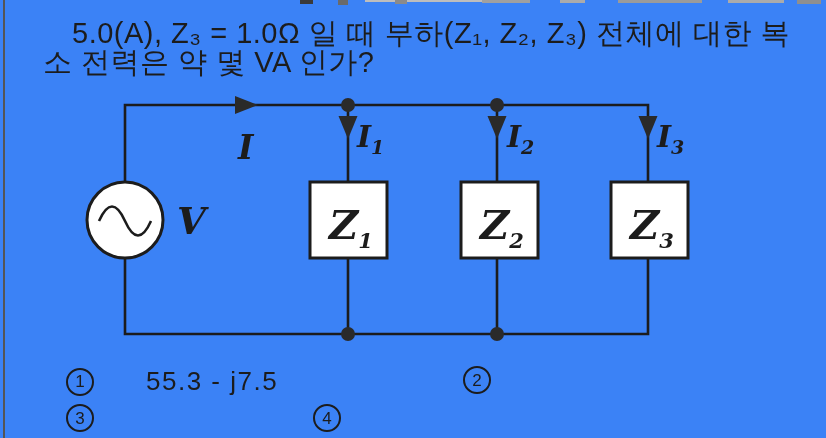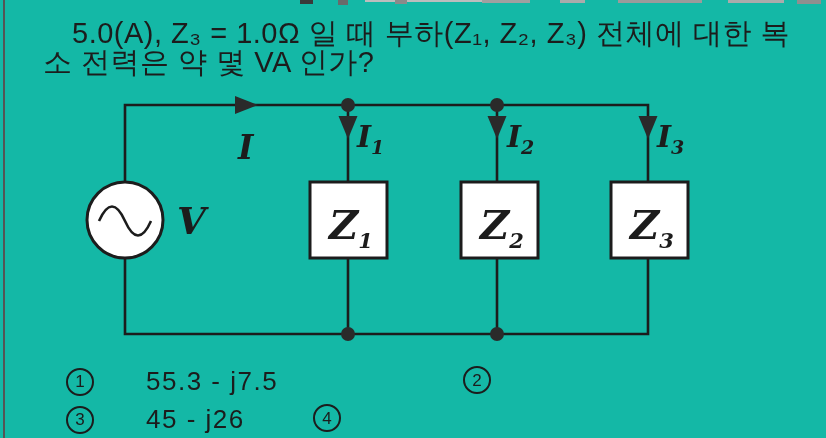--- a/index.html
+++ b/index.html
@@ -1,20 +1,20 @@
 <!DOCTYPE html>
 <html><head>
 <meta charset="utf-8">
 <style>
   html, body { margin: 0; padding: 0; background: #ffffff; }
   .page {
     position: relative;
     width: 826px;
     height: 438px;
-    background: #14b8a6;
+    background: #3b82f6;
     overflow: hidden;
     font-family: "Liberation Sans", "DejaVu Sans", sans-serif;
     color: #1c1c1c;
   }
   .left-rule {
     position: absolute;
     left: 3px; top: 0;
     width: 2px; height: 438px;
     background: #555555;
   }
@@ -115,19 +115,18 @@
 
   <div class="opt opt-1">
     <span class="num">1</span>
     <span class="val">55.3 - j7.5</span>
   </div>
   <div class="opt opt-2">
     <span class="num">2</span>
   </div>
   <div class="opt opt-3">
     <span class="num">3</span>
-    <span class="val">45 - j26</span>
   </div>
   <div class="opt opt-4">
     <span class="num">4</span>
   </div>
 
 </div>
 
 </body></html>

